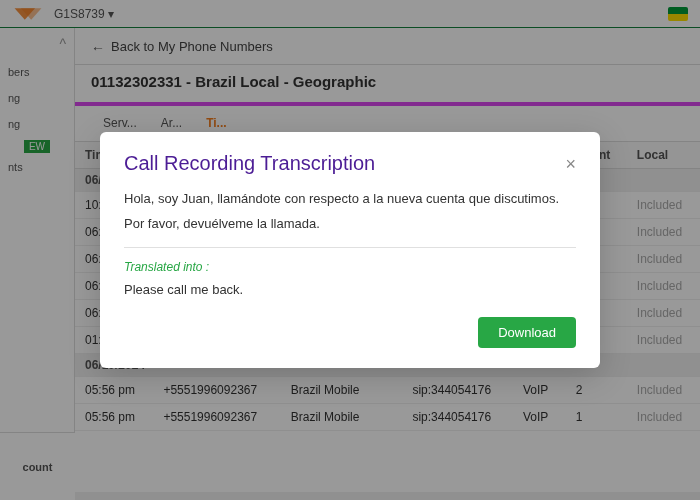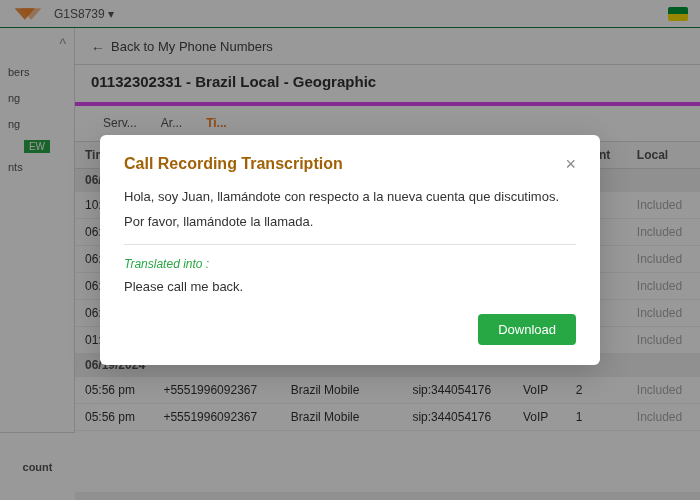--- a/index.html
+++ b/index.html
@@ -227,23 +227,23 @@
       position: relative;
       box-shadow: 0 8px 32px rgba(0,0,0,0.18);
     }
     .modal-header {
       display: flex;
       align-items: center;
       justify-content: space-between;
       margin-bottom: 14px;
     }
     .modal-title {
-      font-size: 16px;
-      font-weight: 700;
-      color: #a16207;
+      font-size: 20px;
+      font-weight: 400;
+      color: #4c1d95;
     }
     .modal-close {
       color: #888;
       font-size: 18px;
       cursor: pointer;
       background: none;
       border: none;
       line-height: 1;
     }
     .modal-divider {
@@ -451,21 +451,21 @@
   </div>
 </div>
 
 <div class="modal-overlay">
   <div class="modal">
     <div class="modal-header">
       <span class="modal-title">Call Recording Transcription</span>
       <button class="modal-close">×</button>
     </div>
     <div class="modal-original-text">Hola, soy Juan, llamándote con respecto a la nueva cuenta que discutimos.</div>
-    <div class="modal-original-text">Por favor, llamándote la llamada.</div>
+    <div class="modal-original-text">Por favor, devuélveme la llamada.</div>
     <hr class="modal-divider">
     <div class="modal-translated-label">
       <span>Translated into :</span>
     </div>
     <div class="modal-translated-text">Please call me back.</div>
     <div class="modal-footer">
       <button class="download-btn">Download</button>
     </div>
   </div>
 </div>

